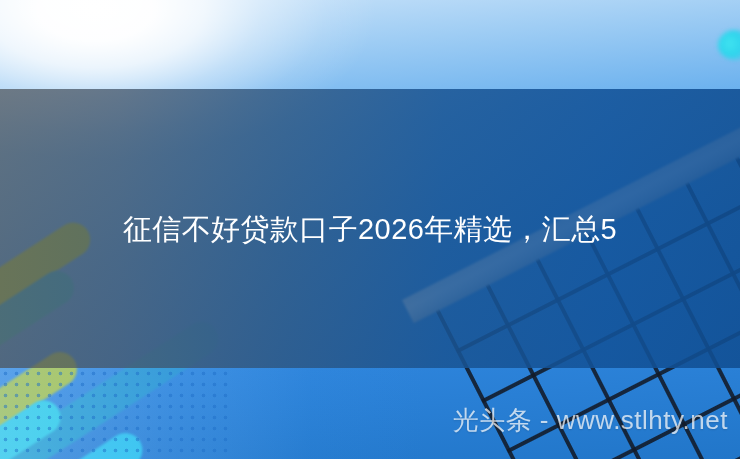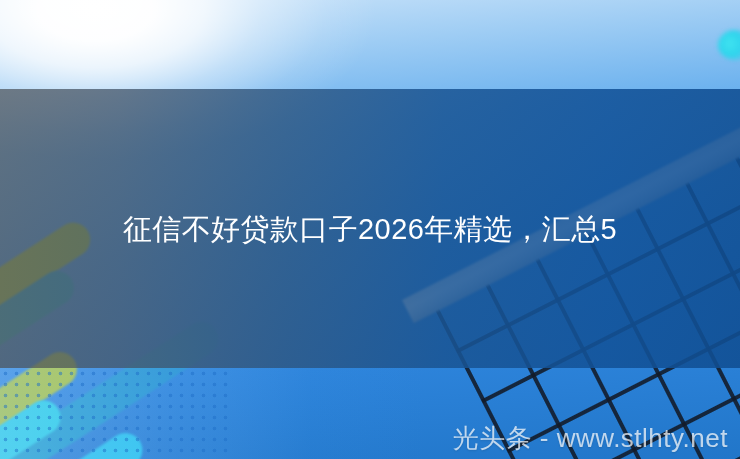--- a/index.html
+++ b/index.html
@@ -153,21 +153,21 @@
     letter-spacing: 0.4px;
     text-align: center;
     white-space: nowrap;
     font-weight: 400;
   }
 
   
   #watermark {
     position: absolute;
     right: 12px;
-    bottom: 6px;
+    bottom: 24px;
     color: rgba(255,255,255,0.72);
     font-size: 26px;
     line-height: 30px;
     letter-spacing: 0.5px;
     white-space: nowrap;
     text-shadow: 0 1px 2px rgba(0,0,0,0.12);
   }
 </style>
 </head>
 <body>

